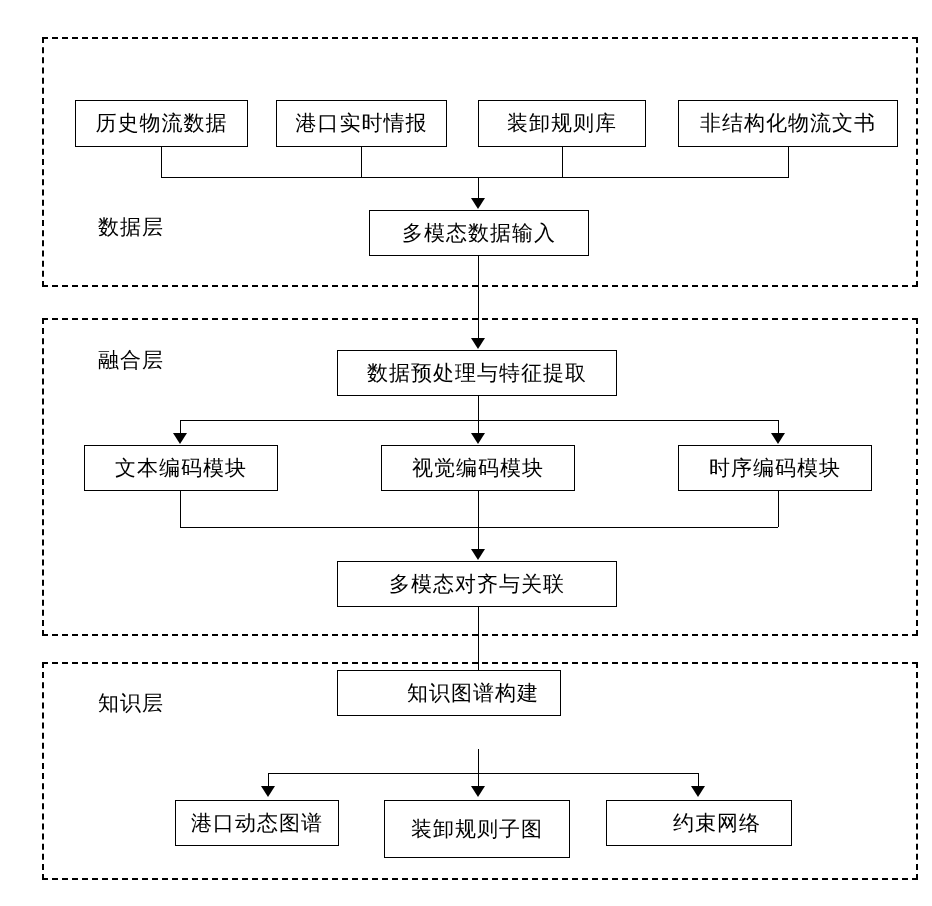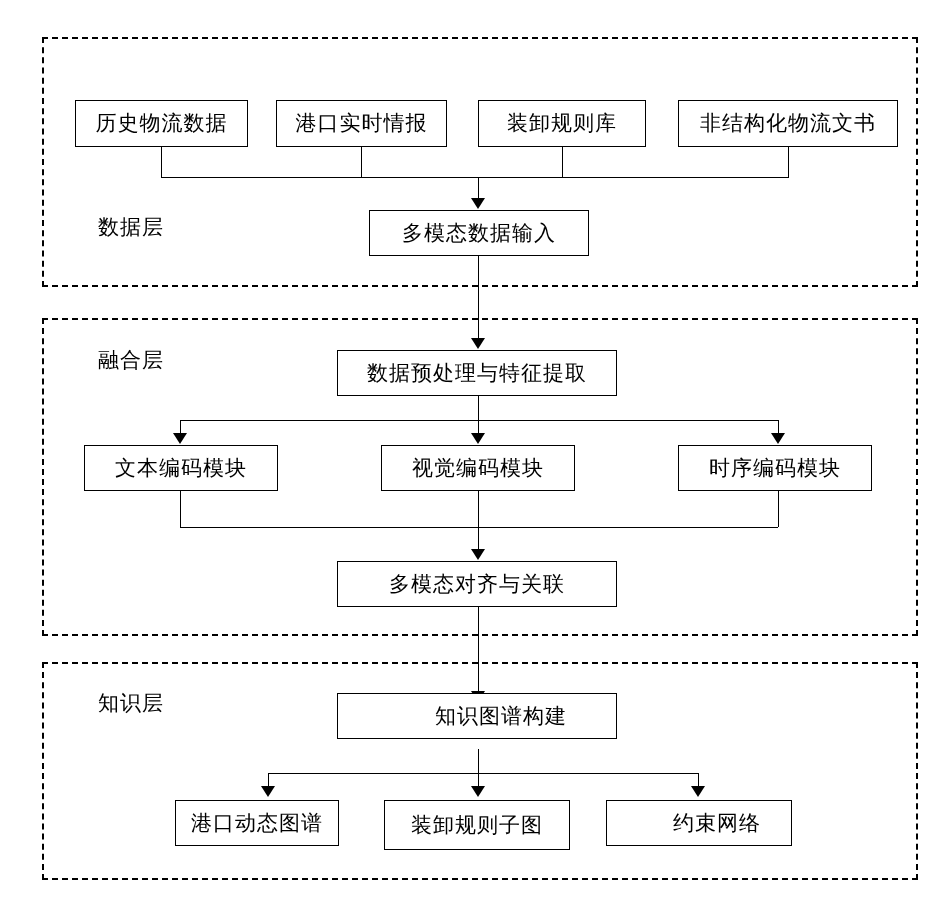--- a/index.html
+++ b/index.html
@@ -129,31 +129,31 @@
   <div class="arrow" style="left:471px; top:549px;"></div>
 
   <div class="box" style="left:337px; top:561px; width:280px; height:46px;">多模态对齐与关联</div>
 
   <div class="vline" style="left:478px; top:607px; height:86px;"></div>
   <div class="arrow" style="left:471px; top:691px;"></div>
 
   <div class="layer" style="left:42px; top:662px; width:876px; height:218px;"></div>
   <div class="layer-label" style="left:98px; top:693px;">知识层</div>
 
-  <div class="box" style="left:337px; top:693px; width:280px; height:46px;padding-left:48px;">知识图谱构建</div>
+  <div class="box" style="left:337px; top:670px; width:224px; height:46px;padding-left:48px;">知识图谱构建</div>
 
   <div class="vline" style="left:478px; top:749px; height:24px;"></div>
   <div class="hline" style="left:268px; top:773px; width:430px;"></div>
 
   <div class="vline" style="left:268px; top:773px; height:18px;"></div>
   <div class="arrow" style="left:261px; top:786px;"></div>
 
   <div class="vline" style="left:478px; top:773px; height:18px;"></div>
   <div class="arrow" style="left:471px; top:786px;"></div>
 
   <div class="vline" style="left:698px; top:773px; height:18px;"></div>
   <div class="arrow" style="left:691px; top:786px;"></div>
 
   <div class="box" style="left:175px; top:800px; width:164px; height:46px;">港口动态图谱</div>
-  <div class="box" style="left:384px; top:800px; width:186px; height:50px;">装卸规则子图</div>
+  <div class="box" style="left:384px; top:800px; width:186px; height:58px;">装卸规则子图</div>
   <div class="box" style="left:606px; top:800px; width:186px; height:46px;padding-left:36px;">约束网络</div>
 
 </div>
 
 </body></html>

